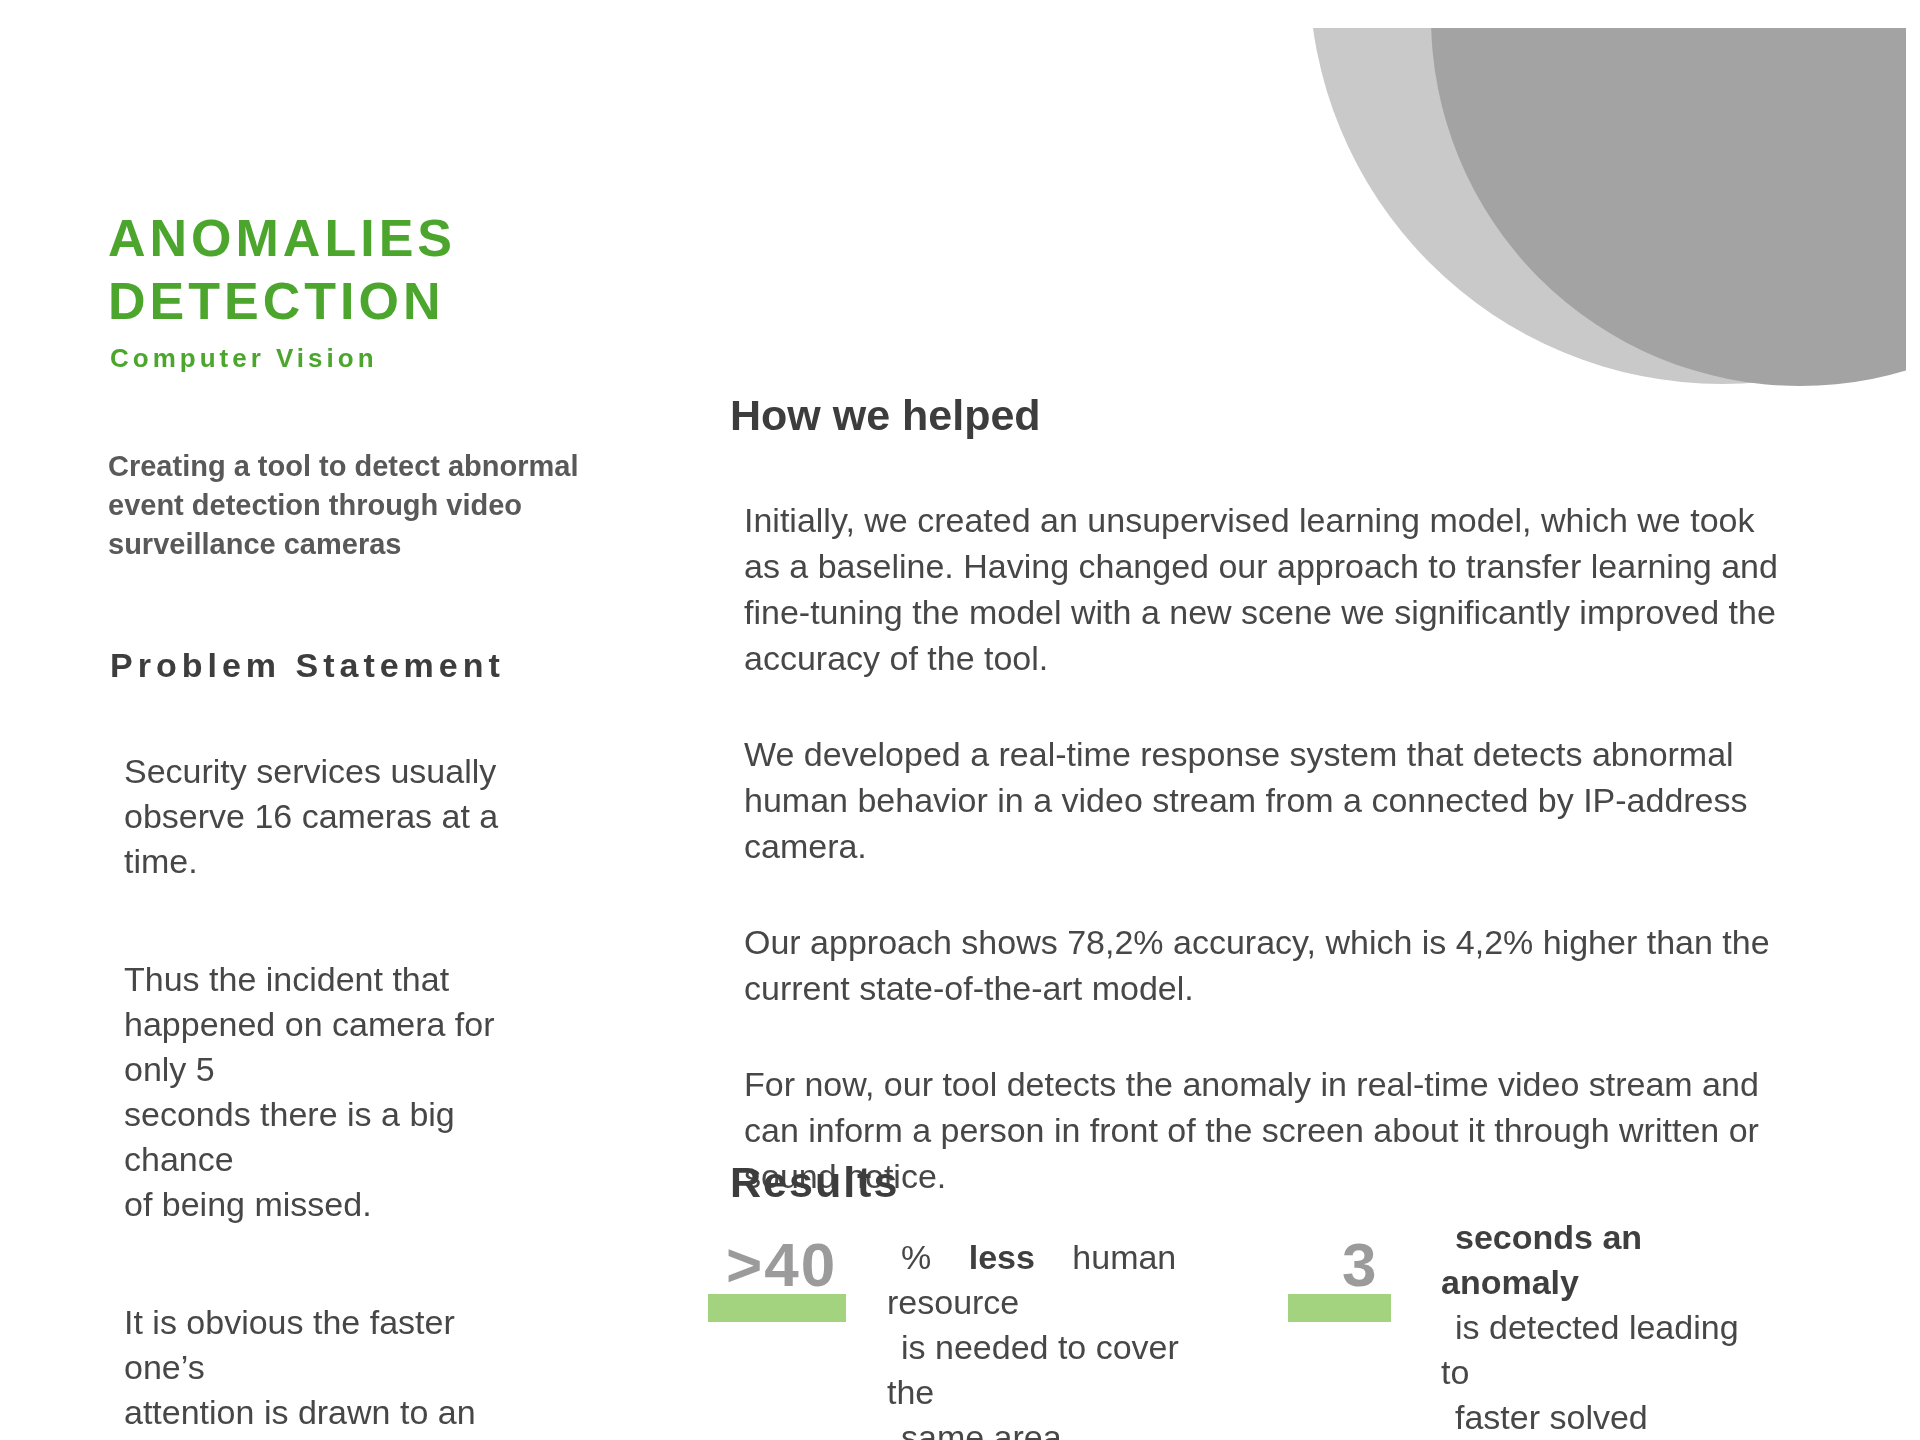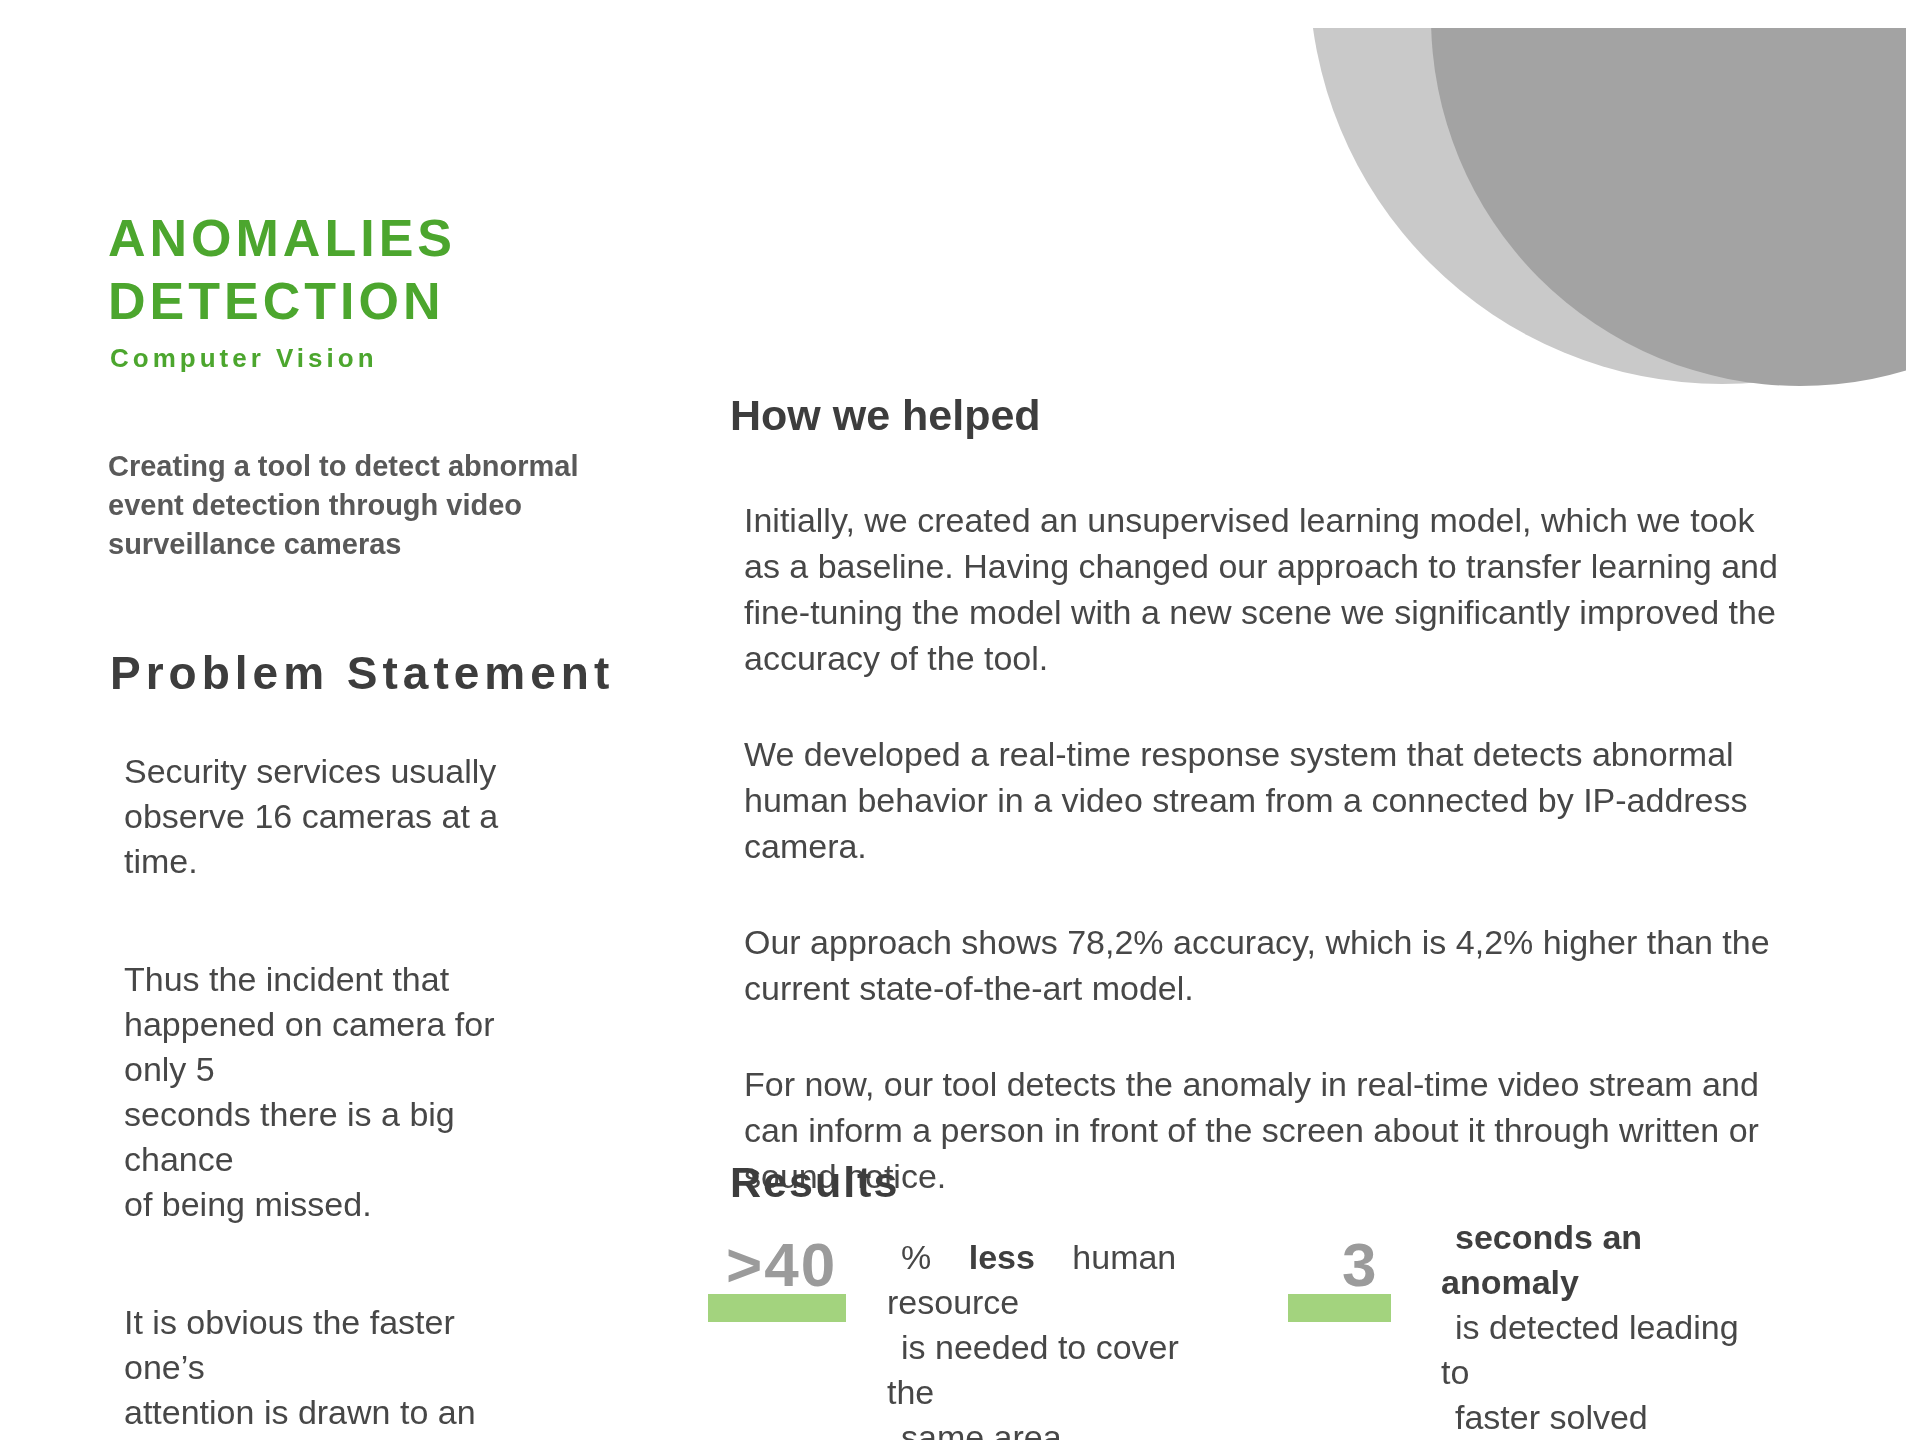--- a/index.html
+++ b/index.html
@@ -29,21 +29,21 @@
     position: absolute; left: 68px; top: 301px;
     font-size: 26px; font-weight: bold; letter-spacing: 4px;
   }
   .tagline {
     position: absolute; left: 66px; top: 405px;
     font-size: 29px; font-weight: bold; color: #595959;
     line-height: 39px;
   }
   .problem-heading {
     position: absolute; left: 68px; top: 604px;
-    font-size: 46px; font-weight: bold; color: #3d3d3d; letter-spacing: 5px;
+    font-size: 34px; font-weight: bold; color: #3d3d3d; letter-spacing: 5px;
   }
   .left-body {
     position: absolute; left: 68px; top: 693px; width: 470px;
     font-size: 34px; color: #474747; line-height: 45px;
   }
   .left-body .para { margin-bottom: 45px; }
 
   
   .hwh-heading {
     position: absolute; left: 688px; top: 349px;

